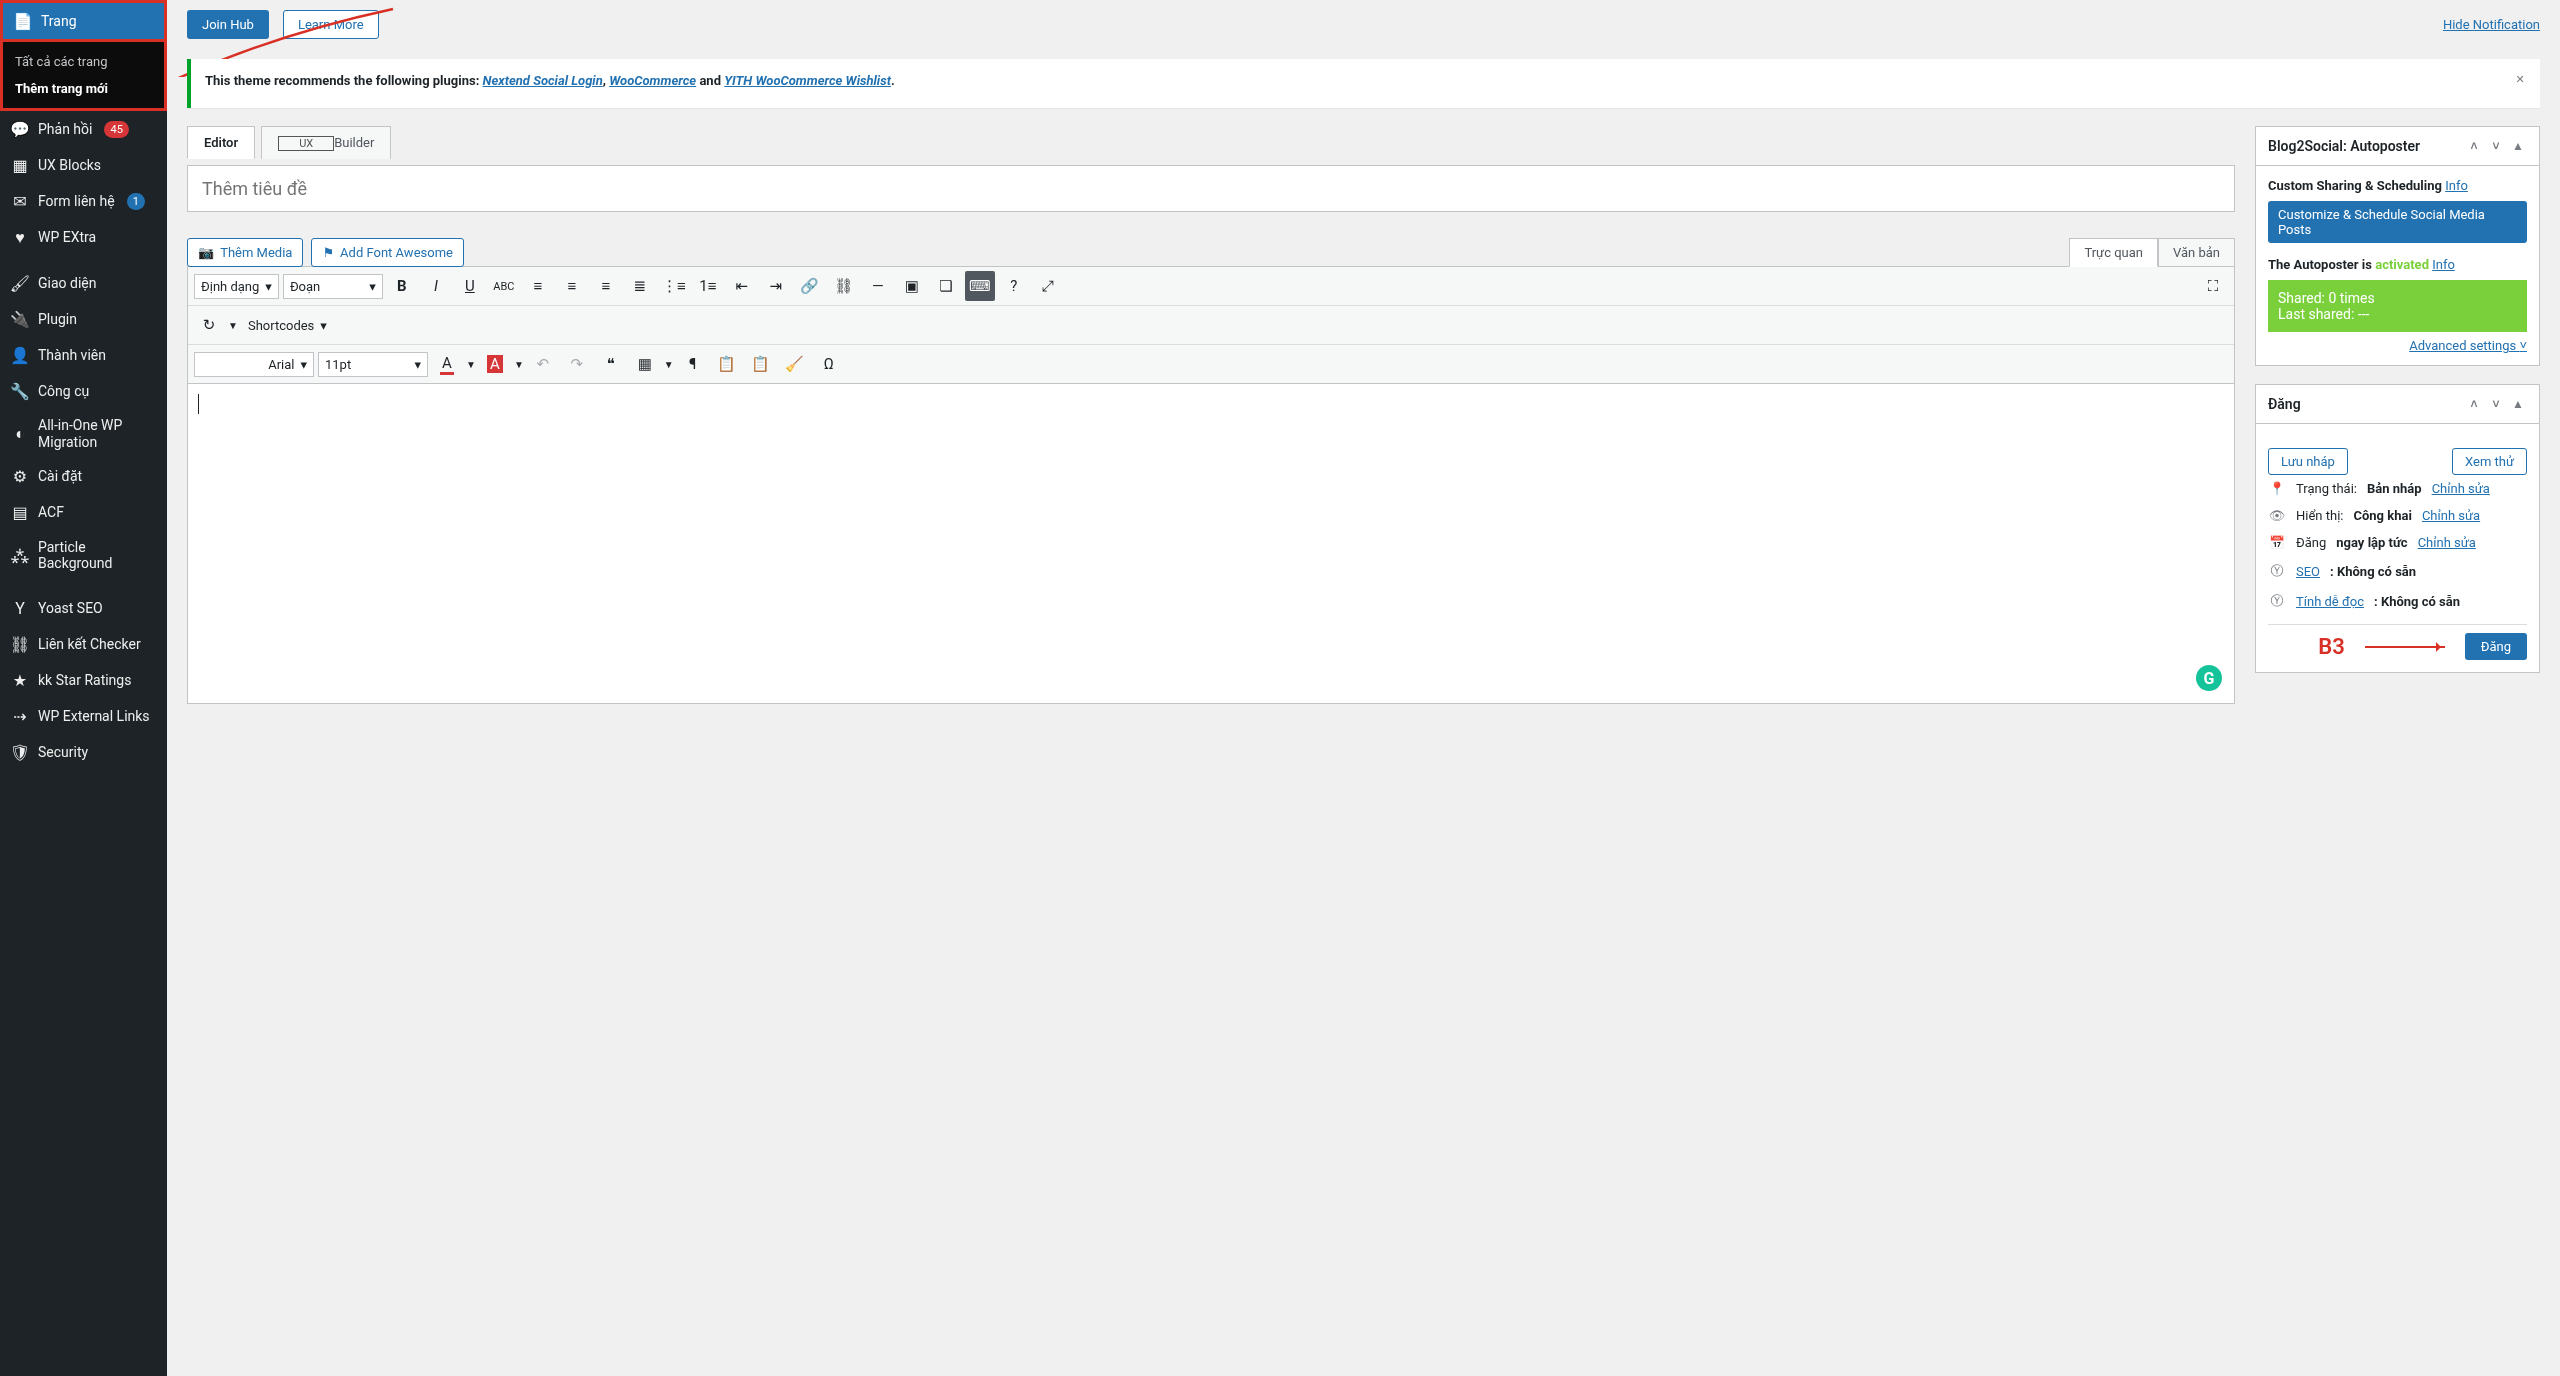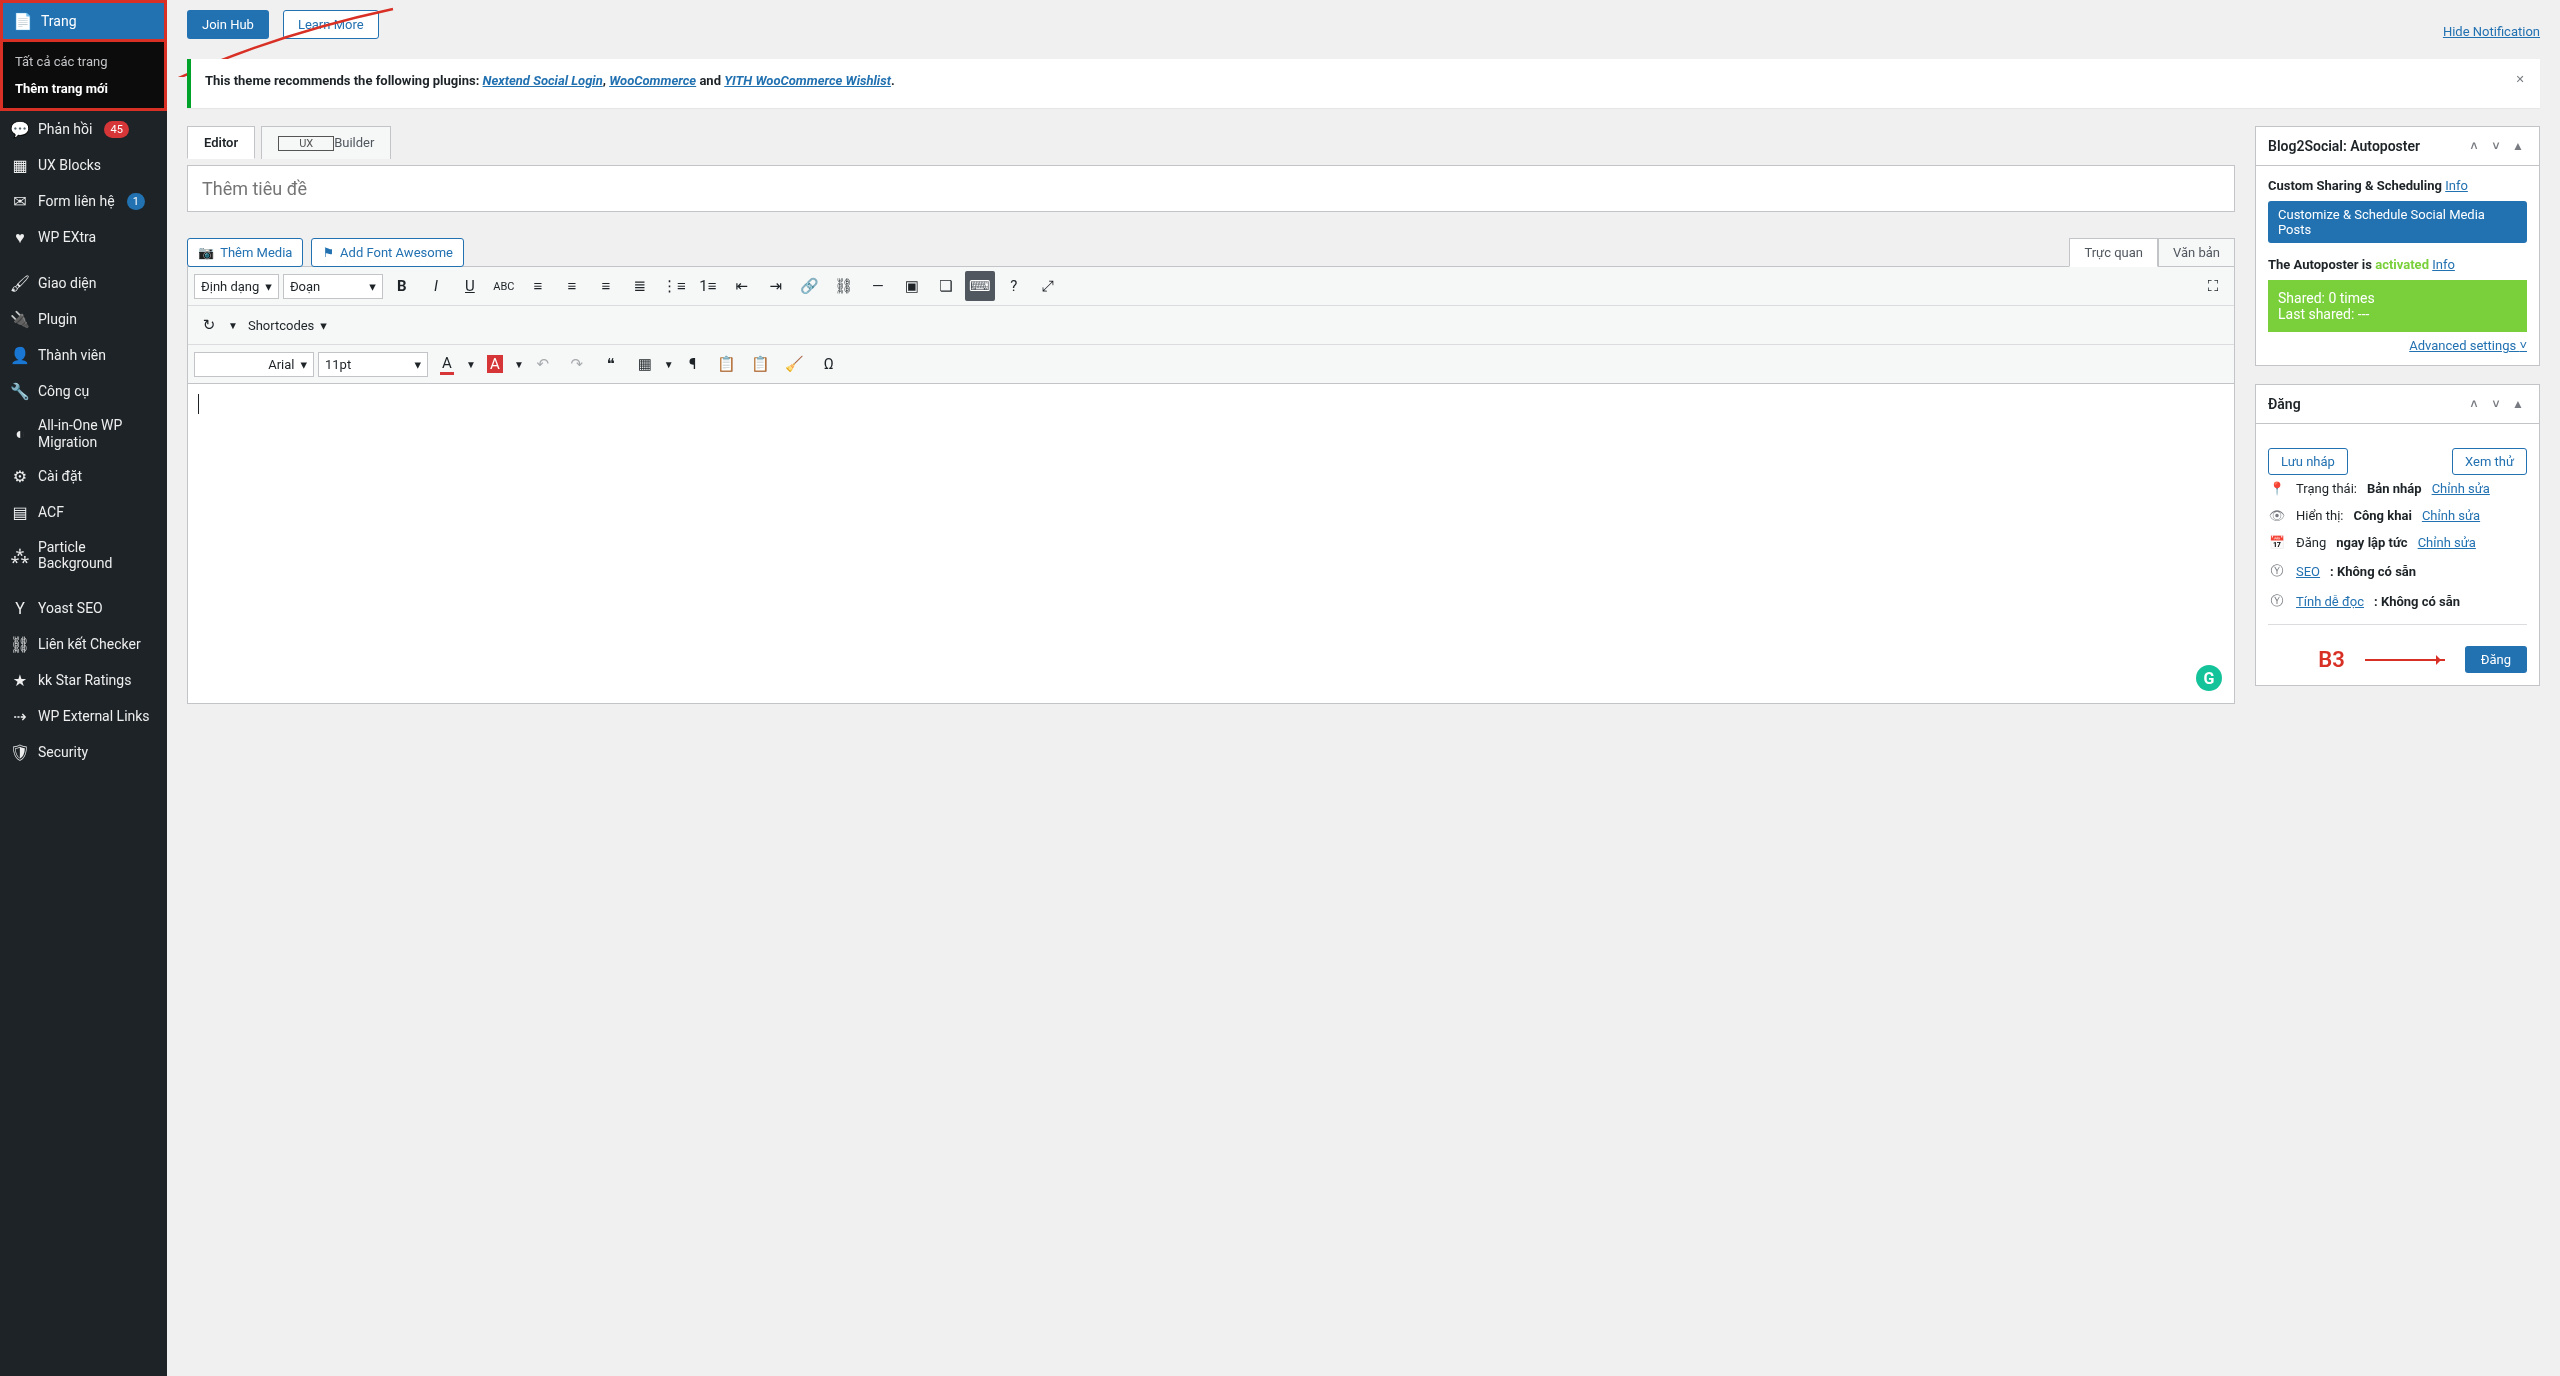--- a/index.html
+++ b/index.html
@@ -12,21 +12,21 @@
   .menu-item .mi-icon { width:20px; height:20px; display:flex; align-items:center; justify-content:center; font-size:16px; flex-shrink:0; }
   .menu-item .mi-label { font-size:14px; line-height:1.2; }
   .menu-active-box { border:3px solid #d93025; }
   .submenu { background:#0c0c0c; border:3px solid #d93025; border-top:none; padding:6px 0; }
   .submenu-item { padding:6px 12px; color:#c3c4c7; cursor:pointer; font-size:13px; }
   .submenu-item.bold { font-weight:700; color:#fff; }
   .badge { display:inline-block; background:#d63638; color:#fff; border-radius:9px; padding:0 6px; font-size:11px; line-height:17px; margin-left:4px; }
   .badge-blue { background:#2271b1; }
   
   .main { flex:1; padding:10px 20px; overflow:auto; position:relative; }
-  .top-row { display:flex; align-items:flex-end; gap:14px; margin-bottom:20px; }
+  .top-row { display:flex; align-items:center; gap:14px; margin-bottom:20px; }
   .btn { display:inline-block; padding:6px 14px; border-radius:3px; font-size:13px; cursor:pointer; border:1px solid transparent; }
   .btn-primary { background:#2271b1; color:#fff; }
   .btn-outline { background:#fff; border:1px solid #2271b1; color:#2271b1; }
   .hide-notif { color:#2271b1; text-decoration:underline; cursor:pointer; margin-left:auto; }
   .notice { border-left:4px solid #00a32a; background:#fff; box-shadow:0 1px 1px rgba(0,0,0,.04); padding:14px 40px 14px 14px; position:relative; margin-bottom:18px; }
   .notice .dismiss { position:absolute; right:10px; top:10px; width:20px; height:20px; display:flex; align-items:center; justify-content:center; color:#787c82; cursor:pointer; border-radius:50%; font-size:11px; }
   .notice a { color:#2271b1; text-decoration:underline; }
   .editor-tabs { display:flex; gap:6px; margin-bottom:6px; }
   .etab { border:1px solid #c3c4c7; background:#f6f7f7; padding:8px 16px; cursor:pointer; color:#50575e; border-bottom:none; }
   .etab.active { background:#fff; border-bottom:1px solid #fff; font-weight:600; color:#1d2327; }
@@ -56,21 +56,21 @@
   .panel-ic { width:18px; height:18px; display:flex; align-items:center; justify-content:center; color:#787c82; cursor:pointer; margin-left:4px; font-size:12px;}
   .panel-body { padding:12px; }
   a.link { color:#2271b1; text-decoration:underline; cursor:pointer; }
   .btn-blue { background:#2271b1; color:#fff; padding:6px 10px; border-radius:3px; cursor:pointer; display:inline-block; font-size:13px; }
   .green-box { background:#7ad03a; color:#fff; padding:10px; margin-top:8px; font-size:14px; }
   .adv { text-align:right; margin-top:6px; }
   .pub-row { display:flex; gap:23px; margin:12px 0 0 0; }
   .side-btn { border:1px solid #2271b1; color:#2271b1; background:#fff; padding:5px 12px; border-radius:3px; cursor:pointer; font-size:13px; }
   .meta-line { display:flex; align-items:center; gap:10px; padding:6px 0; font-size:13px; }
   .meta-line .mi { width:18px; flex-shrink:0; color:#787c82; display:flex; align-items:center; justify-content:center; }
-  .publish-footer { display:flex; align-items:center; justify-content:flex-end; gap:20px; padding-top:21px; border-top:1px solid #dcdcde; margin-top:8px; }
+  .publish-footer { display:flex; align-items:center; justify-content:flex-end; gap:20px; padding-top:8px; border-top:1px solid #dcdcde; margin-top:8px; }
   .b3-label { color:#d93025; font-size:22px; font-weight:600; }
   .b3-arrow { width:80px; height:2px; background:#d93025; position:relative; }
   .b3-arrow::after { content:""; position:absolute; right:-1px; top:-4px; border:5px solid transparent; border-left-color:#d93025; }
   
   .b1-arrow { position:absolute; left:-44px; top:-13px; width:260px; height:80px; pointer-events:none; }
   .b1-label { position:absolute; left:66px; top:50px; color:#d93025; font-size:22px; font-weight:600; }
 </style>
 </head>
 <body>
 

